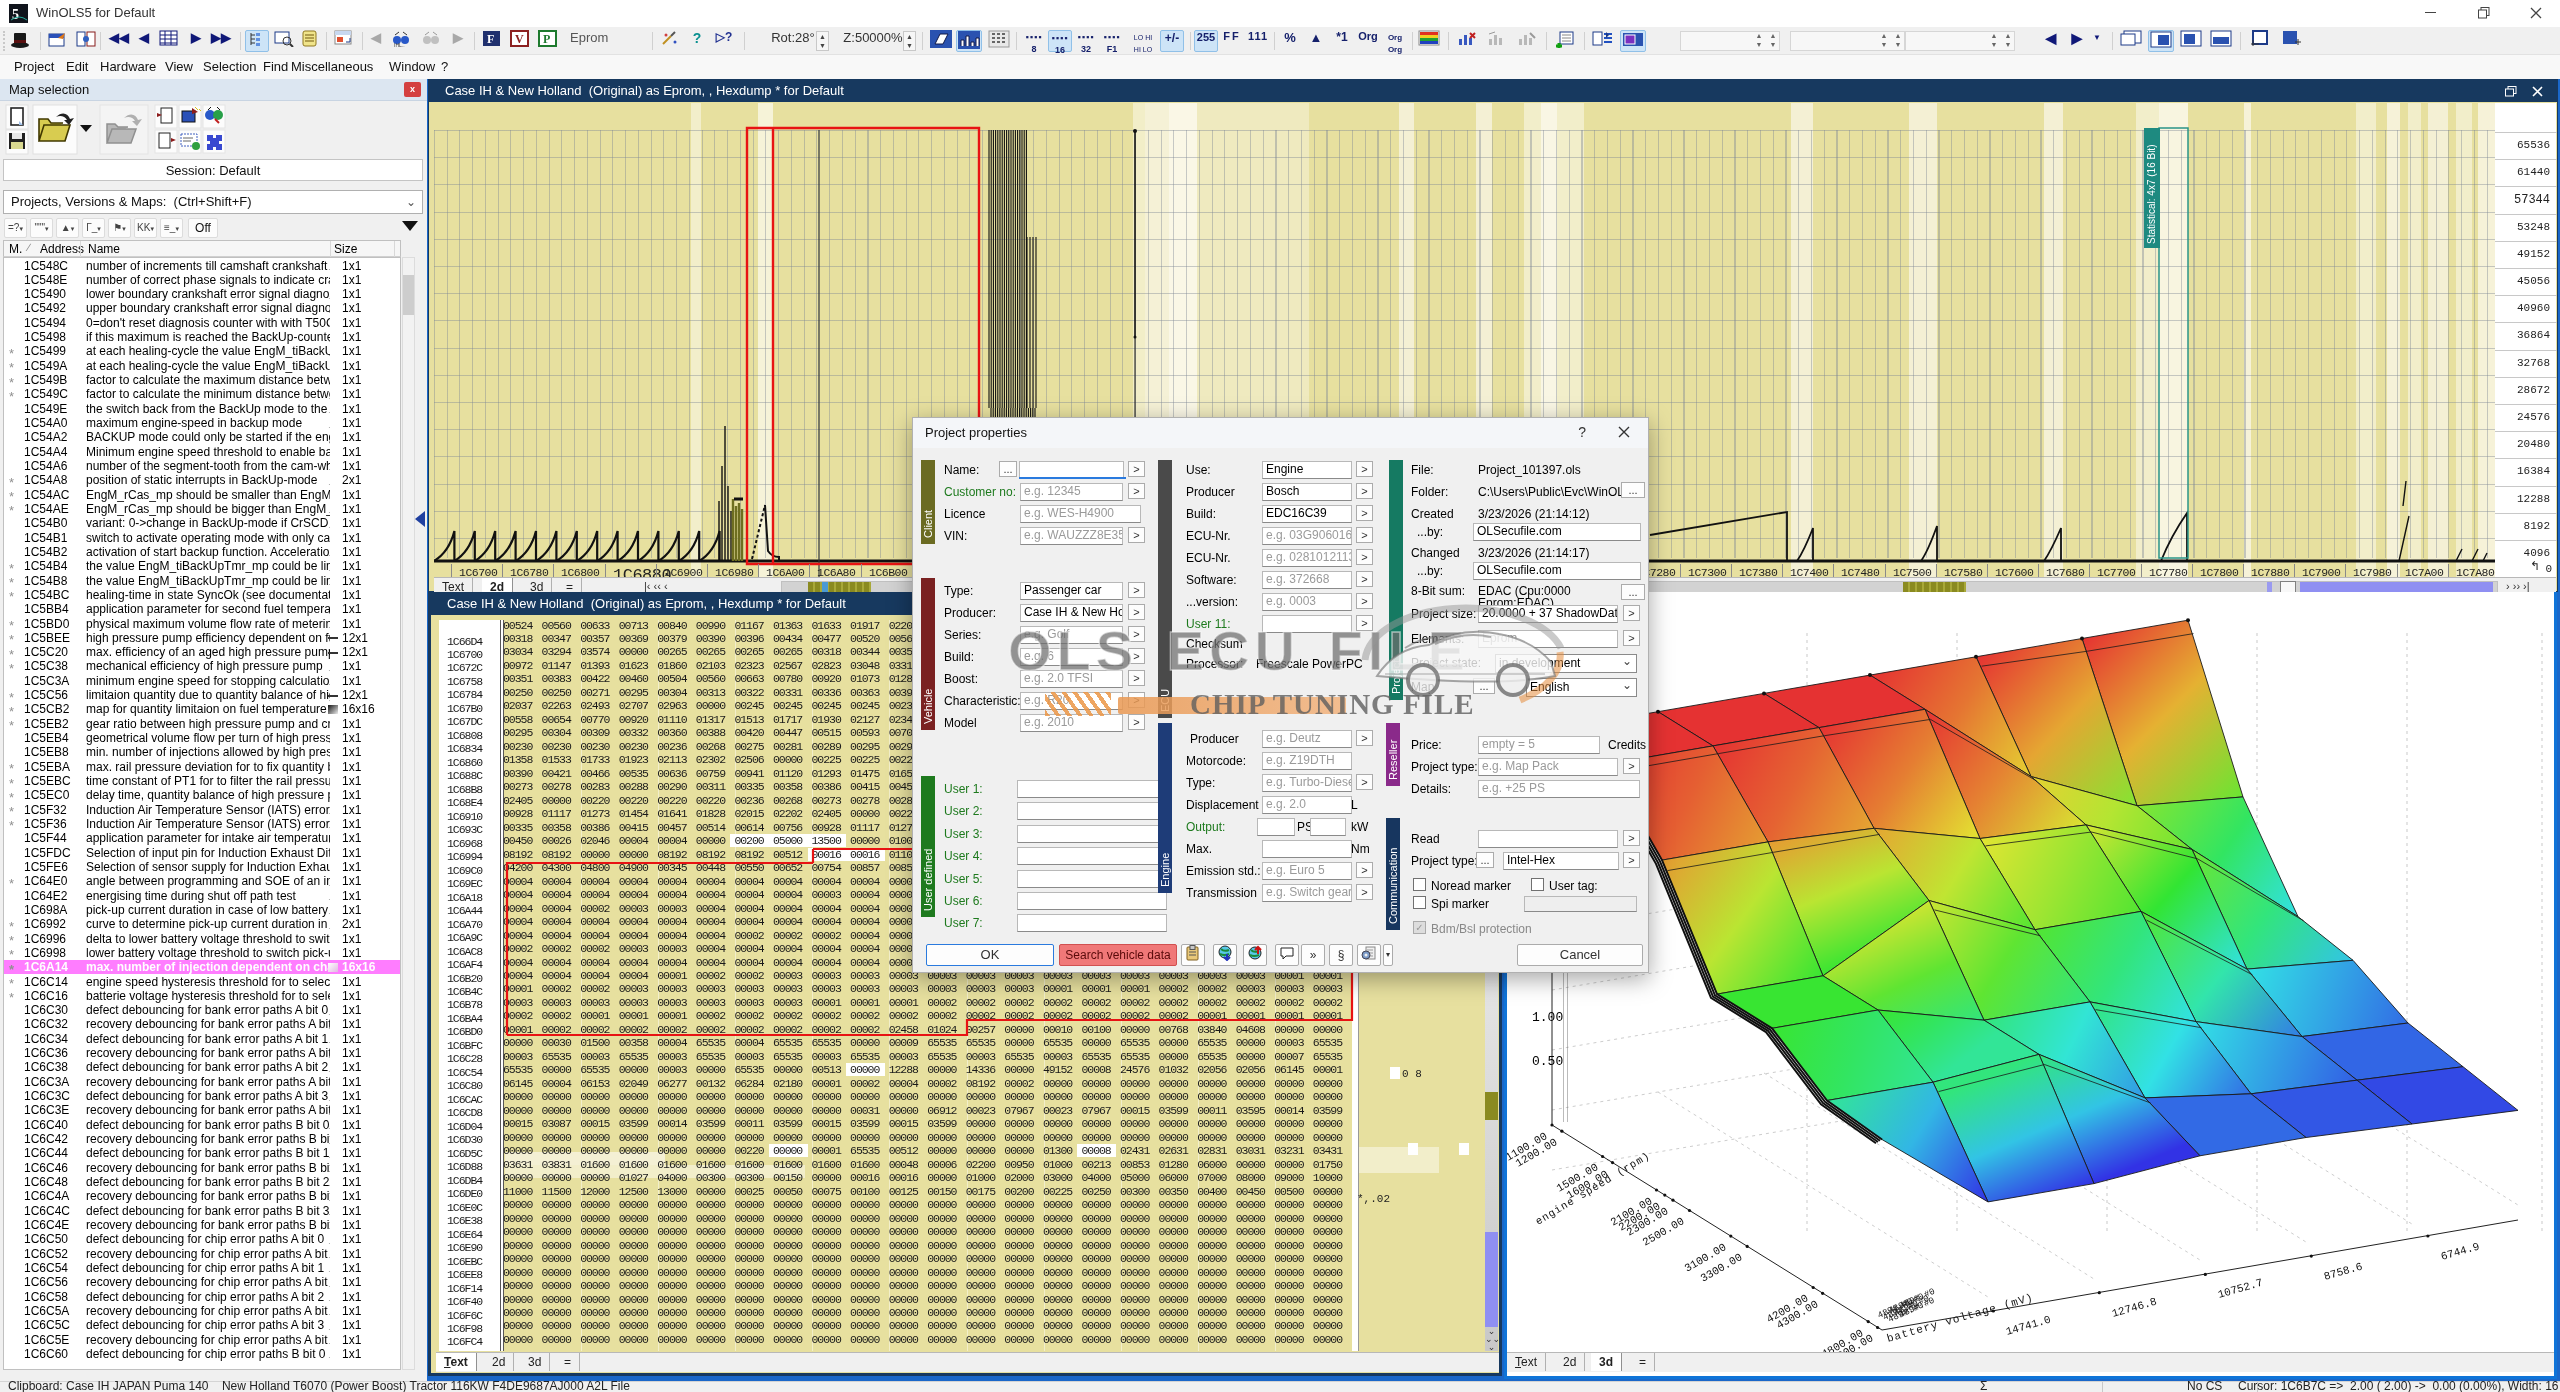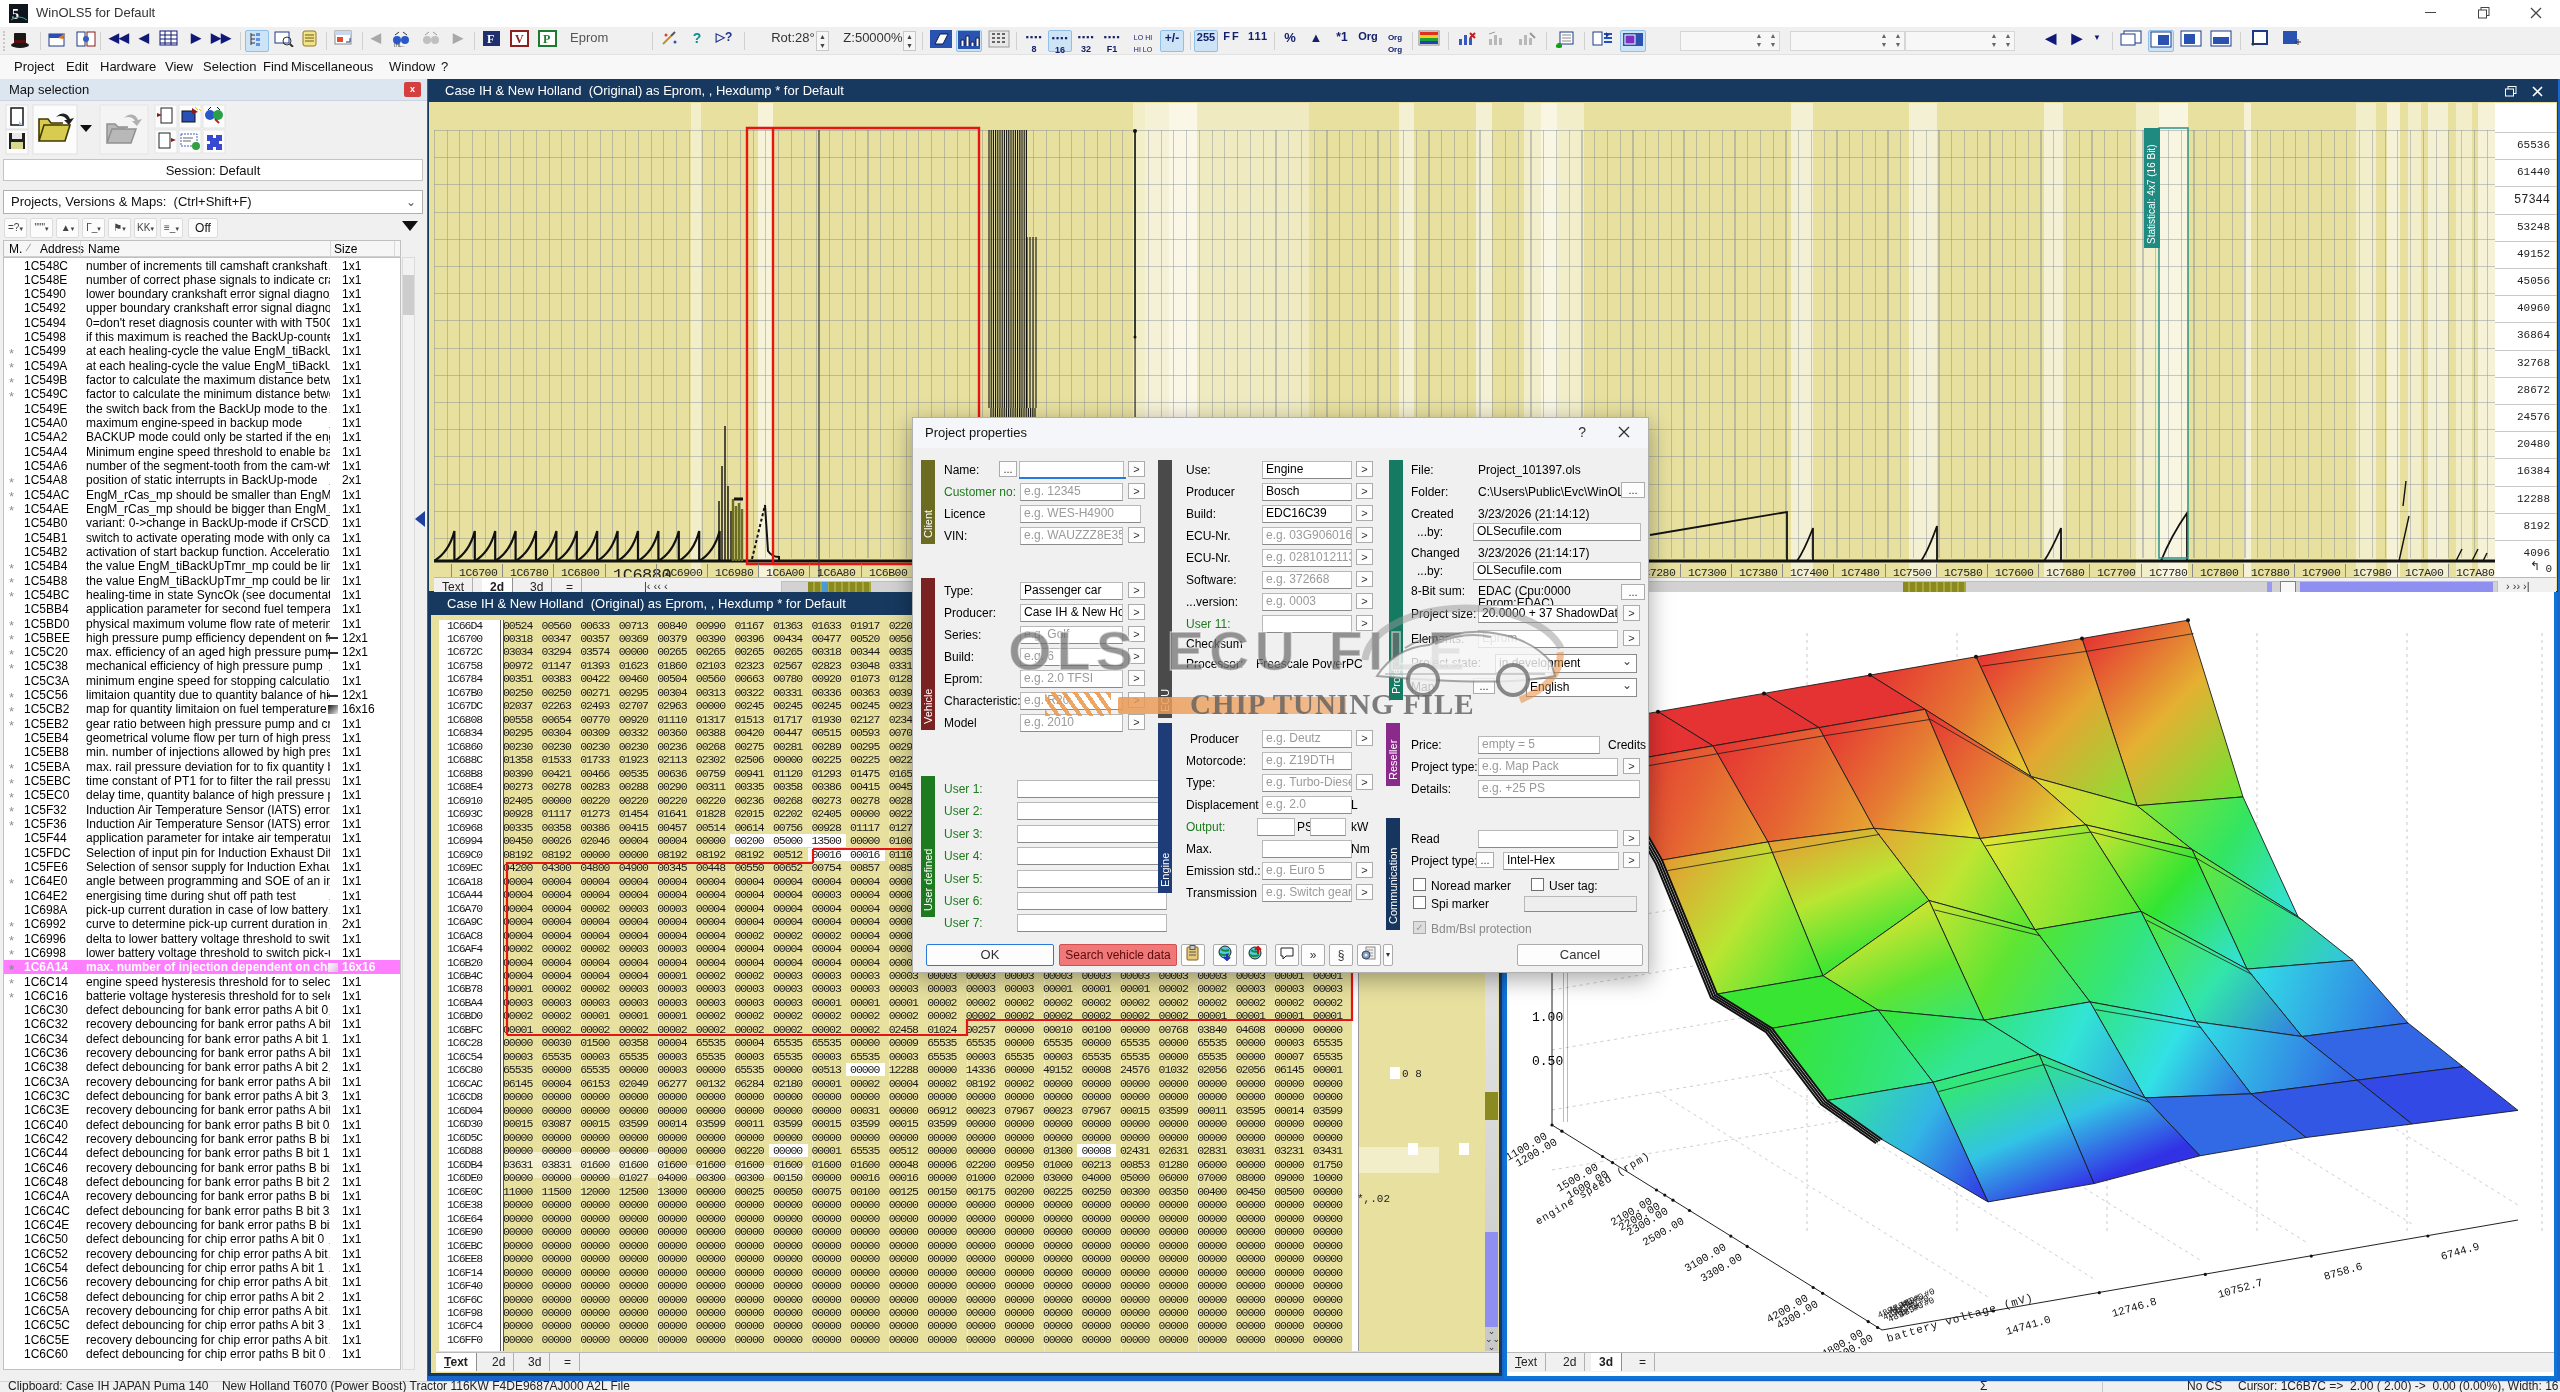--- a/index.html
+++ b/index.html
@@ -24,21 +24,21 @@
 .lrow .ic{position:absolute;left:324px;top:3px;width:10px;height:8px;}
 .hl{background:#ff7dff;color:#fff;font-weight:bold;}
 
 #mdi{left:427px;top:79px;width:2133px;height:1302px;background:#1a67c9;}
 .win{position:absolute;background:#e7e09f;}
 .wtitle{position:absolute;left:0;top:0;width:100%;height:23px;background:#17395f;color:#fff;font-size:13px;}
 .wtitle .tx{position:absolute;left:16px;top:4px;white-space:nowrap;}
 mono,.mono{font-family:"Liberation Mono",monospace;}
 
 .hxr{position:absolute;height:13.48px;font-family:"Liberation Mono",monospace;font-size:11.5px;letter-spacing:-1.05px;color:#1a1a1a;white-space:nowrap;}
-.hxr b{font-weight:normal;position:absolute;left:0;top:0;font-family:Liberation Mono, monospace;}
+.hxr b{font-weight:normal;position:absolute;left:0;top:16px;font-family:Liberation Mono, monospace;}
 .hxr i{font-style:normal;display:inline-block;width:38.57px;padding-left:4px;}
 .hxr i.w{background:#fff;}
 .tabbar{position:absolute;height:20px;background:#f0f0f0;border-top:1px solid #b8b8b8;font-size:12px;color:#222;}
 .tab{position:absolute;top:0px;padding:2px 8px;border-right:1px solid #b0b0b0;}
 .tabsel{background:#fff;font-weight:bold;border-right:1px solid #909090;}
 
 #dlg{left:912px;top:417px;width:737px;height:556px;background:#f0f0f0;border:1px solid #b0b0b0;box-shadow:0 6px 22px rgba(0,0,0,.35);}
 #dlg .dtitle{position:absolute;left:0;top:0;width:100%;height:30px;background:#f4f6f9;font-size:13px;color:#111;}
 .gbar{position:absolute;width:14px;color:#fff;font-size:11px;}
 .gbar span{position:absolute;left:13px;bottom:6px;transform-origin:0 100%;transform:rotate(-90deg);white-space:nowrap;font-size:11px;}
@@ -1615,21 +1615,21 @@
     <div class="dbtn" style="left:215px;top:164px;width:17px;">&gt;</div>
     <div class="dlab " style="left:31px;top:188px">Producer:</div>
     <div class="dinp" style="left:107px;top:186px;width:103px;height:18px">Case IH &amp; New Hollar</div>
     <div class="dbtn" style="left:215px;top:186px;width:17px;">&gt;</div>
     <div class="dlab " style="left:31px;top:210px">Series:</div>
     <div class="dinp ph" style="left:107px;top:208px;width:103px;height:18px">e.g. Golf</div>
     <div class="dbtn" style="left:215px;top:208px;width:17px;">&gt;</div>
     <div class="dlab " style="left:31px;top:232px">Build:</div>
     <div class="dinp ph" style="left:107px;top:230px;width:103px;height:18px">e.g. 6</div>
     <div class="dbtn" style="left:215px;top:230px;width:17px;">&gt;</div>
-    <div class="dlab " style="left:31px;top:254px">Eprom:</div>
+    <div class="dlab " style="left:31px;top:254px">Boost:</div>
     <div class="dinp ph" style="left:107px;top:252px;width:103px;height:18px">e.g. 2.0 TFSI</div>
     <div class="dbtn" style="left:215px;top:252px;width:17px;">&gt;</div>
     <div class="dlab " style="left:31px;top:276px">Characteristic:</div>
     <div class="dinp ph" style="left:107px;top:274px;width:103px;height:18px">e.g. R20</div>
     <div class="dbtn" style="left:215px;top:274px;width:17px;">&gt;</div>
     <div class="dlab " style="left:31px;top:298px">Model</div>
     <div class="dinp ph" style="left:107px;top:296px;width:103px;height:18px">e.g. 2010</div>
     <div class="dbtn" style="left:215px;top:296px;width:17px;">&gt;</div>
     <div class="gbar" style="left:8px;top:358px;height:141px;background:#1e7a1e">
       <span>User defined</span>

